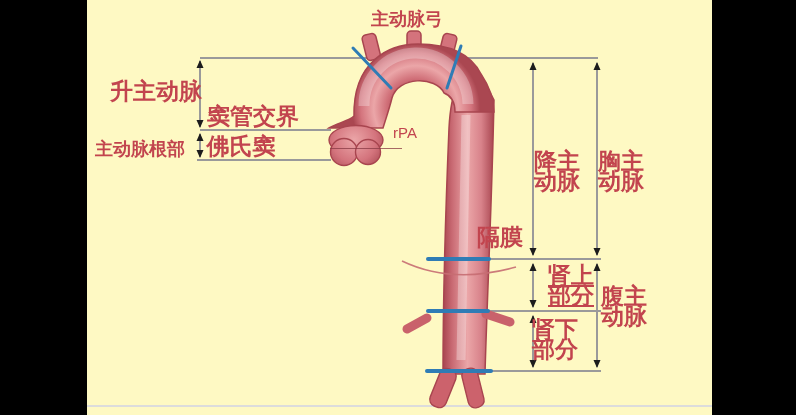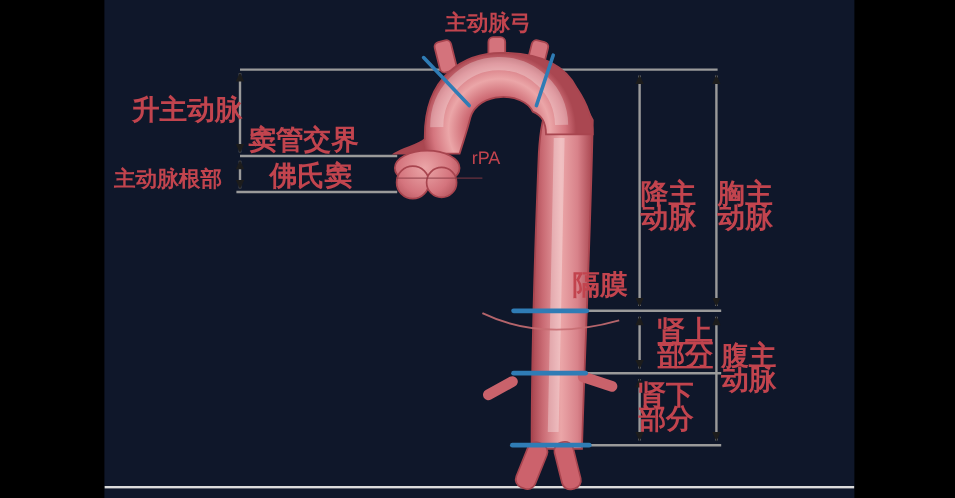--- a/index.html
+++ b/index.html
@@ -1,16 +1,16 @@
 <!DOCTYPE html>
 <html><head>
 <meta charset="utf-8">
 <style>
   html,body{margin:0;padding:0;background:#000;}
-  #stage{position:relative;width:796px;height:415px;background:#0f172a;overflow:hidden;
+  #stage{position:relative;width:796px;height:415px;background:#fef9c3;overflow:hidden;
          font-family:"Liberation Serif","DejaVu Serif",serif;}
   .letterbox{position:absolute;top:0;height:415px;background:#000;z-index:30;}
   #lbox-left{left:0;width:87px;}
   #lbox-right{left:712px;width:84px;}
   #slide-edge{position:absolute;left:87px;top:405px;width:625px;height:2px;background:#dcdcdc;z-index:5;}
   svg{position:absolute;left:0;top:0;z-index:10;}
   .lbl{position:absolute;z-index:20;color:#c2444e;font-size:23px;font-weight:600;
        line-height:20px;white-space:nowrap;text-align:center;transform:translateX(-50%);}
   .lbl.big{font-size:18px;}
   .lbl.latin{font-family:"Liberation Sans","DejaVu Sans",sans-serif;font-size:15px;font-weight:400;margin-top:35px;}
@@ -110,21 +110,21 @@
       <line x1="428" y1="311" x2="488" y2="311" stroke-width="4"></line>
       <line x1="427" y1="371" x2="491" y2="371" stroke-width="4"></line>
     </g>
   </svg>
 
   <div class="lbl big" style="left:407px;top:9px;">主动脉弓</div>
   <div class="lbl latin" style="left:405px;top:88px;">rPA</div>
   <div class="lbl" style="left:156px;top:82px;">升主动脉</div>
   <div class="lbl big" style="left:140px;top:139px;">主动脉根部</div>
   <div class="lbl" style="left:253px;top:107px;">窦管交界</div>
-  <div class="lbl" style="left:259px;top:137px;text-align:right;">佛氏窦</div>
+  <div class="lbl" style="left:241px;top:137px;text-align:right;">佛氏窦</div>
 
   <div class="lbl" style="left:557px;top:152px;">
     <span class="ln">降主</span>
     <span class="ln">动脉</span>
   </div>
   <div class="lbl" style="left:621px;top:152px;text-align:right;">
     <span class="ln">胸主</span>
     <span class="ln">动脉</span>
   </div>
 

